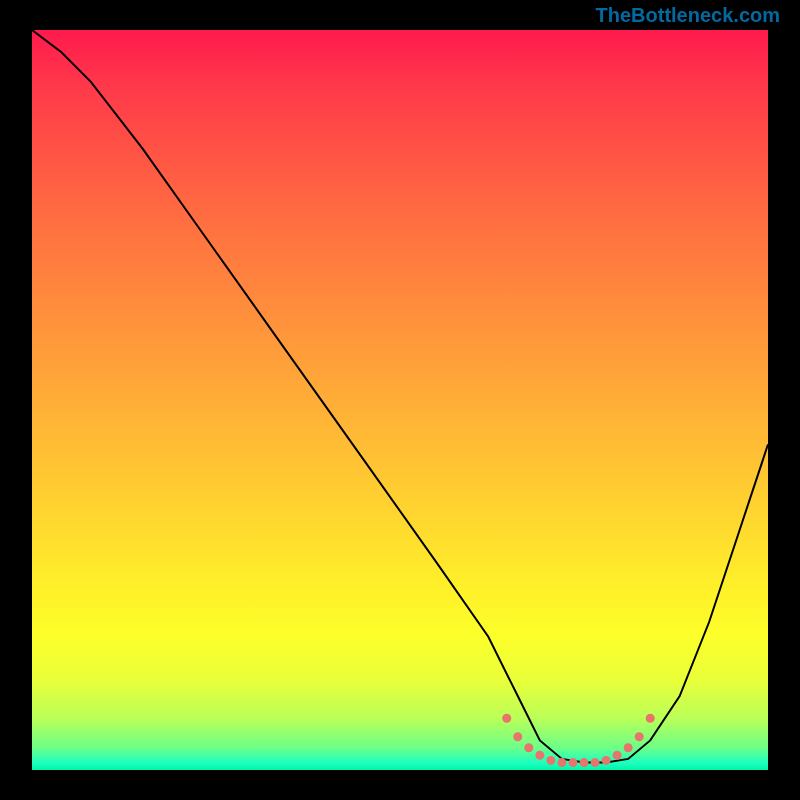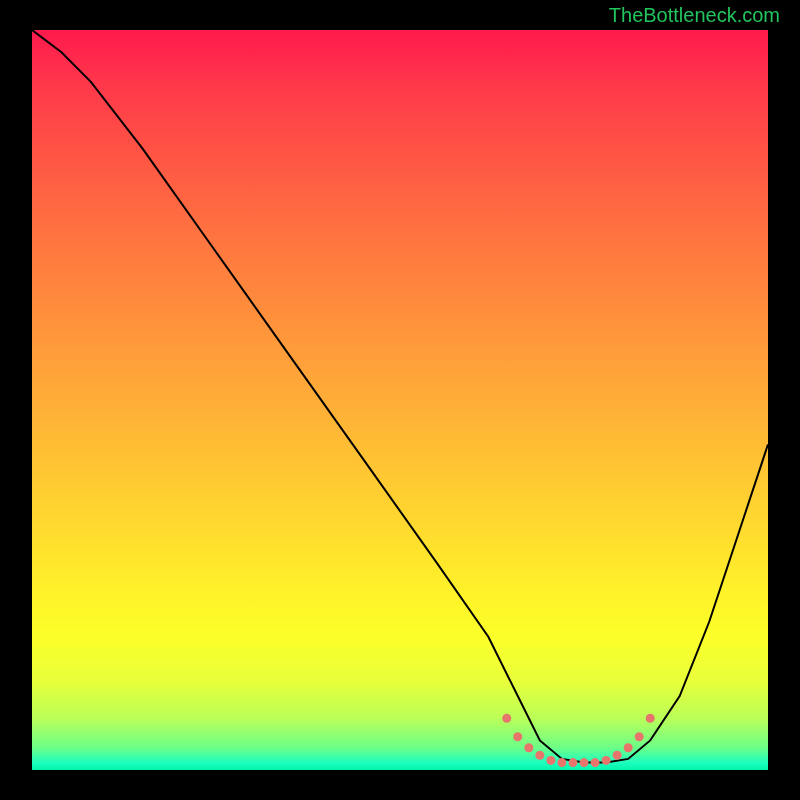--- a/index.html
+++ b/index.html
@@ -7,23 +7,23 @@
     width: 800px;
     height: 800px;
     background: #000;
     position: relative;
     font-family: Arial, sans-serif;
   }
   .watermark {
     position: absolute;
     top: 4px;
     right: 20px;
-    color: #22c55e;
+    color: #0369a1;
     font-size: 20px;
-    font-weight: 400;
+    font-weight: 700;
     z-index: 10;
   }
   .plot-area {
     position: absolute;
     left: 32px;
     top: 30px;
     width: 736px;
     height: 740px;
     overflow: hidden;
   }

